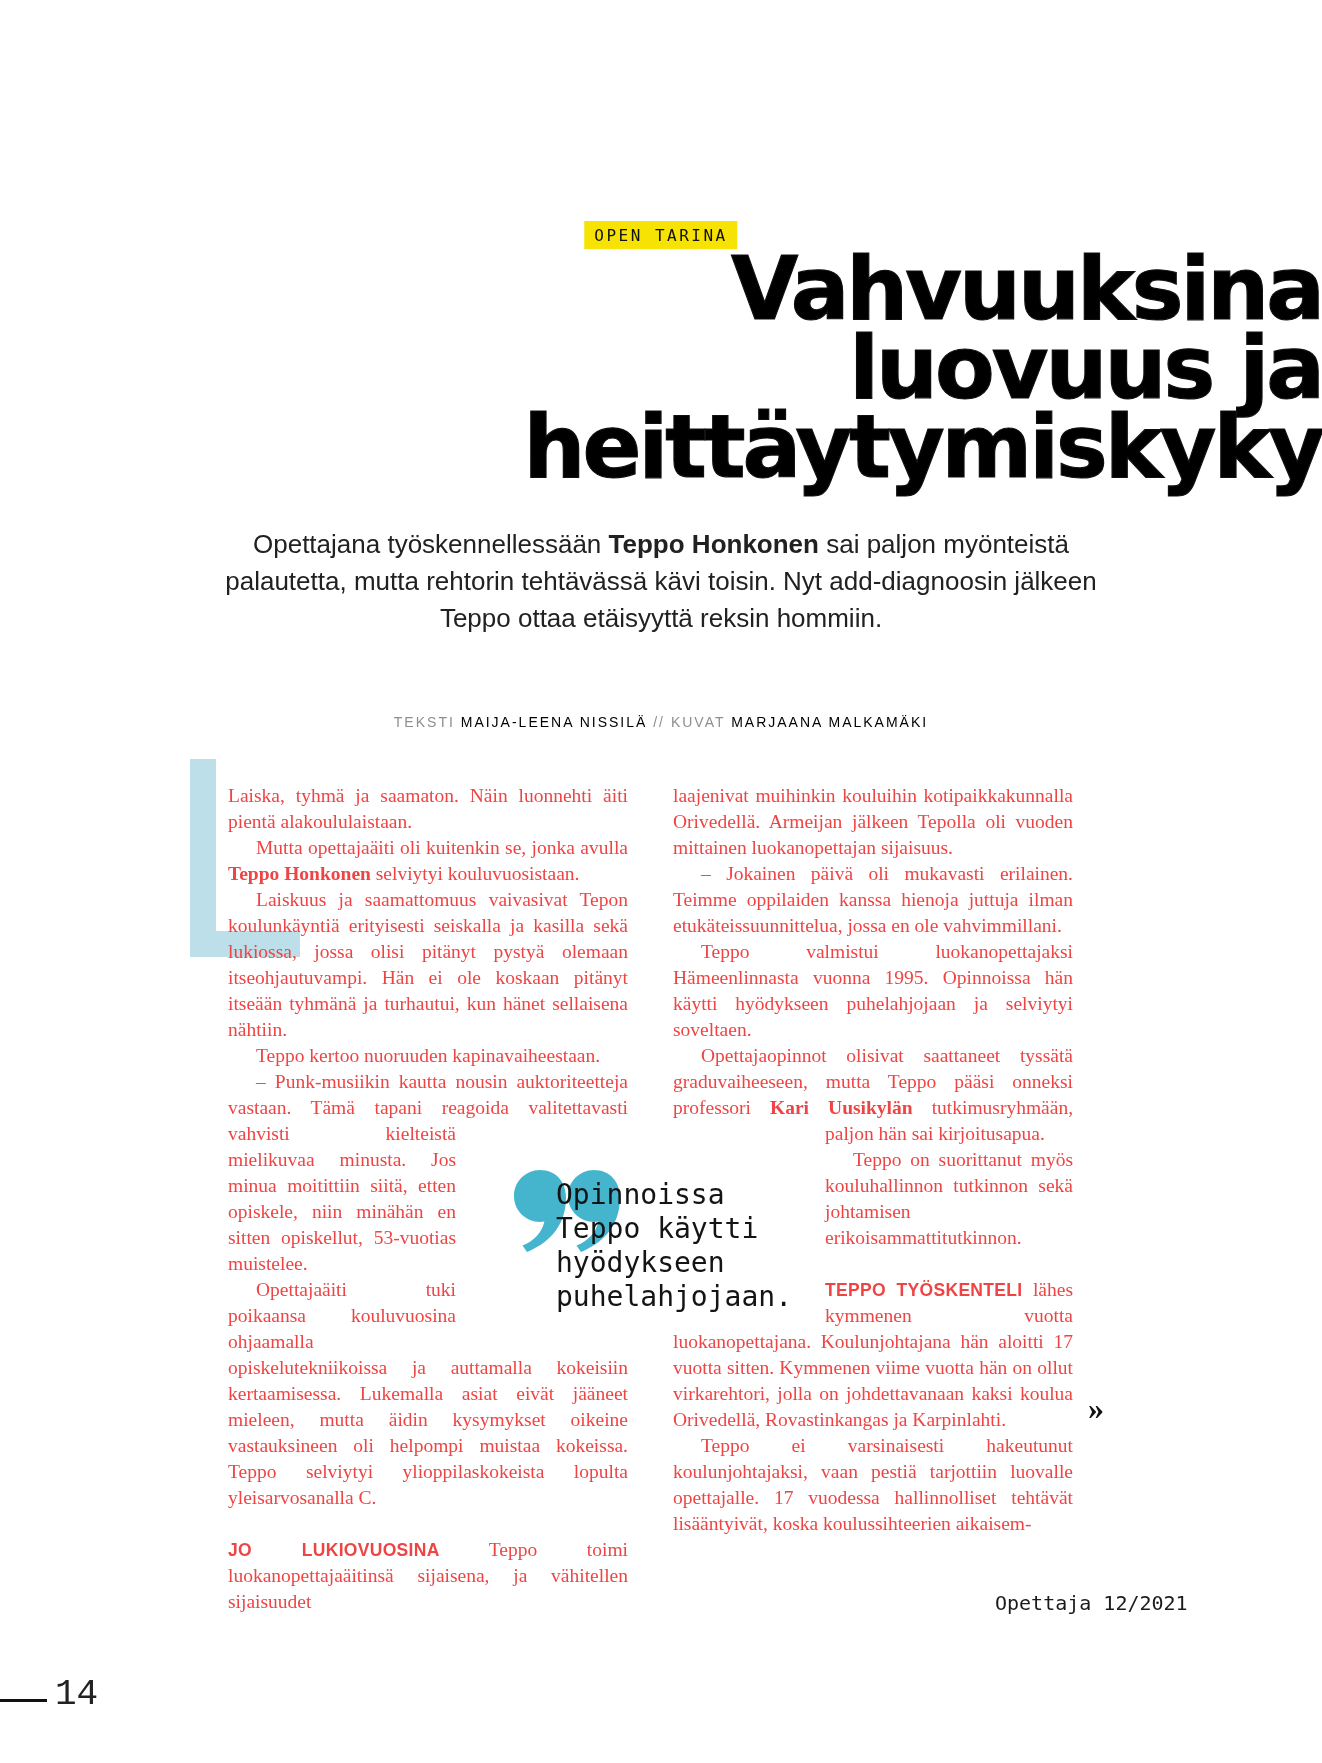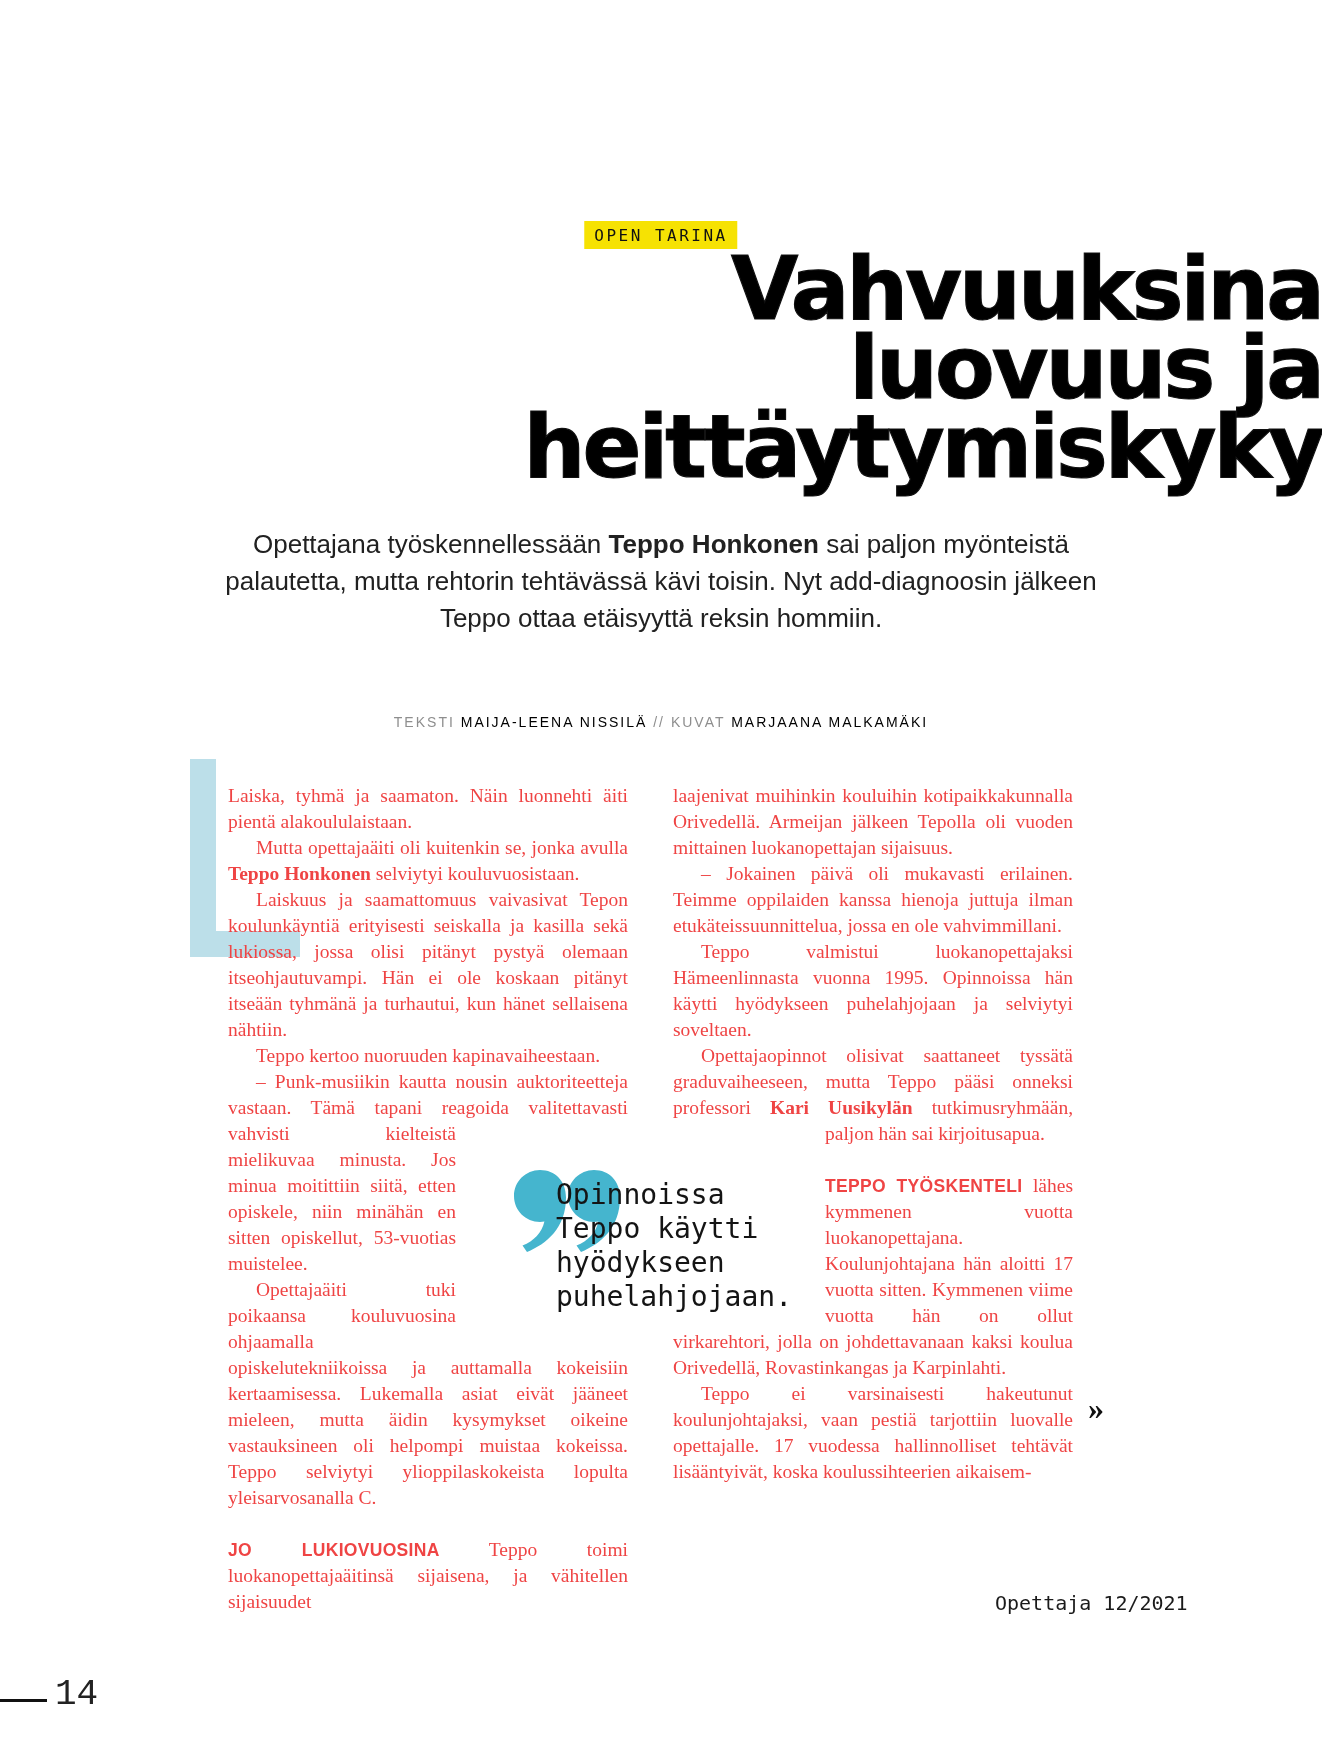--- a/index.html
+++ b/index.html
@@ -150,20 +150,21 @@
       <p>laajenivat muihinkin kouluihin kotipaikkakunnalla Orivedellä. Armeijan jälkeen Tepolla oli vuoden mittainen luokanopettajan sijaisuus.</p>
       <p class="ind">– Jokainen päivä oli mukavasti erilainen. Teimme oppilaiden kanssa hienoja juttuja ilman etukäteissuunnittelua, jossa en ole vahvimmillani.</p>
       <p class="ind">Teppo valmistui luokanopettajaksi Hämeenlinnasta vuonna 1995. Opinnoissa hän käytti hyödykseen puhelahjojaan ja selviytyi soveltaen.</p>
       <p class="ind">
         <span>Opettajaopinnot olisivat saattaneet tyssätä graduvaiheeseen, mutta Teppo pääsi onneksi professori</span>
         <b>Kari Uusikylän</b>
         <span>tutkimusryhmään,</span>
         <span class="fl-l"></span>
         <span>paljon hän sai kirjoitusapua.</span>
       </p>
+      <p class="ind">Teppo on suorittanut myös kouluhallinnon tutkinnon sekä johtamisen erikoisammattitutkinnon.</p>
       <p class="headp">
         <span class="runin">TEPPO TYÖSKENTELI</span>
         <span>lähes kymmenen vuotta luokanopettajana. Koulunjohtajana hän aloitti 17 vuotta sitten. Kymmenen viime vuotta hän on ollut virkarehtori, jolla on johdettavanaan kaksi koulua Orivedellä, Rovastinkangas ja Karpinlahti.</span>
       </p>
       <p class="ind">Teppo ei varsinaisesti hakeutunut koulunjohtajaksi, vaan pestiä tarjottiin luovalle opettajalle. 17 vuodessa hallinnolliset tehtävät lisääntyivät, koska koulussihteerien aikaisem-</p>
     </div>
   </div>
 
   <div class="qmark">
     <svg width="106" height="82" viewBox="0 0 106 82" aria-hidden="true">

